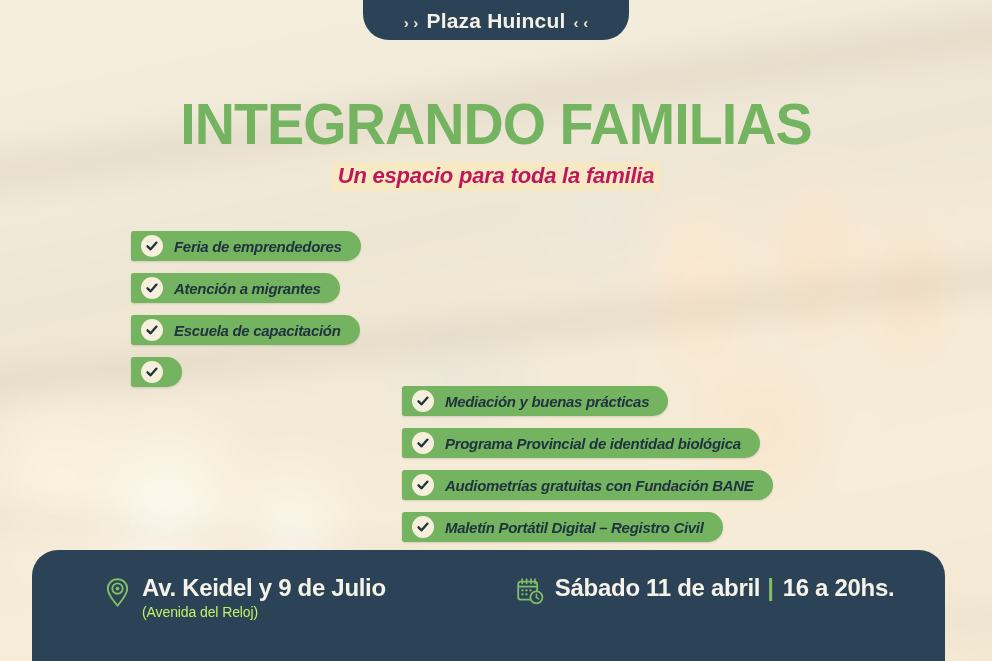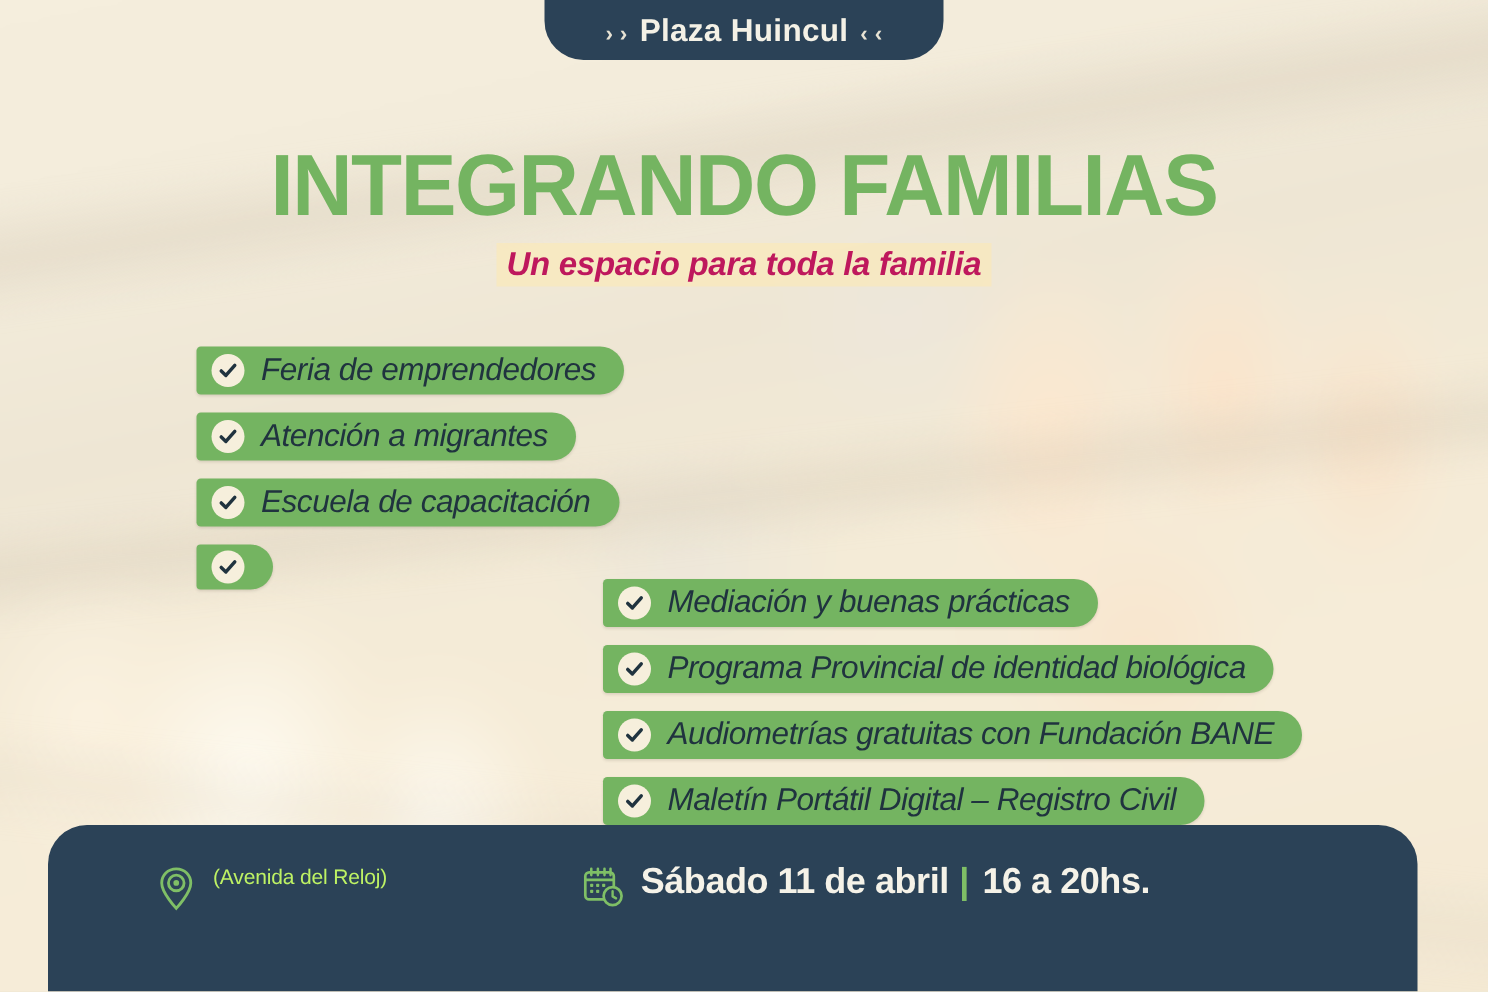--- a/index.html
+++ b/index.html
@@ -147,22 +147,22 @@
     width: 22px;
     height: 22px;
     border-radius: 50%;
     background: #f6efdc;
     display: flex;
     align-items: center;
     justify-content: center;
   }
   .pill-check svg { display: block; }
   .pill-label {
-    font-size: 21px;
-    font-weight: normal;
+    font-size: 15px;
+    font-weight: bold;
     font-style: italic;
     color: #20333f;
     letter-spacing: -.3px;
     white-space: nowrap;
   }
 
   
   .footer {
     position: absolute;
     left: 32px;
@@ -314,20 +314,21 @@
 
     <div class="footer-block place">
       <span class="f-icon">
         <svg width="27" height="31" viewBox="0 0 27 31">
           <path d="M13.5 2.2 C7.9 2.2 3.8 6.4 3.8 11.6 C3.8 18.2 13.5 28.6 13.5 28.6 C13.5 28.6 23.2 18.2 23.2 11.6 C23.2 6.4 19.1 2.2 13.5 2.2 Z" fill="none" stroke="#7fbf66" stroke-width="1.9"></path>
           <circle cx="13.5" cy="11.6" r="5.2" fill="none" stroke="#7fbf66" stroke-width="1.9"></circle>
           <circle cx="13.5" cy="11.6" r="1.9" fill="#7fbf66"></circle>
         </svg>
       </span>
       <div>
+        <div class="f-main">Av. Keidel y 9 de Julio</div>
         <div class="f-sub">(Avenida del Reloj)</div>
       </div>
     </div>
 
     <div class="footer-block date">
       <span class="f-icon">
         <svg width="28" height="29" viewBox="0 0 28 29">
           <rect x="2.2" y="4.6" width="19" height="18" rx="2.6" fill="none" stroke="#7fbf66" stroke-width="1.8"></rect>
           <path d="M2.2 9.6 H21.2" stroke="#7fbf66" stroke-width="1.8"></path>
           <path d="M6.2 2.2 V6.4 M10.6 2.2 V6.4 M15 2.2 V6.4 M19 2.2 V6.4" stroke="#7fbf66" stroke-width="1.7" stroke-linecap="round"></path>

